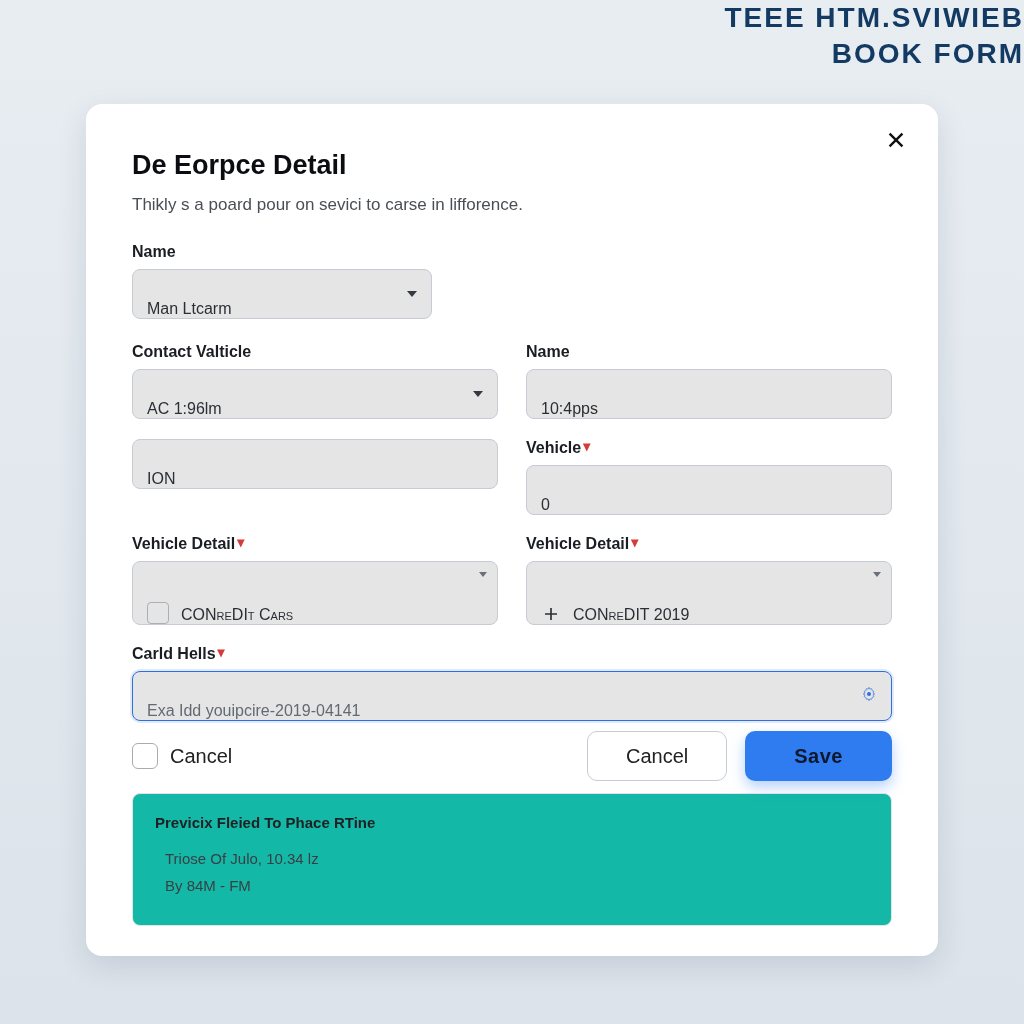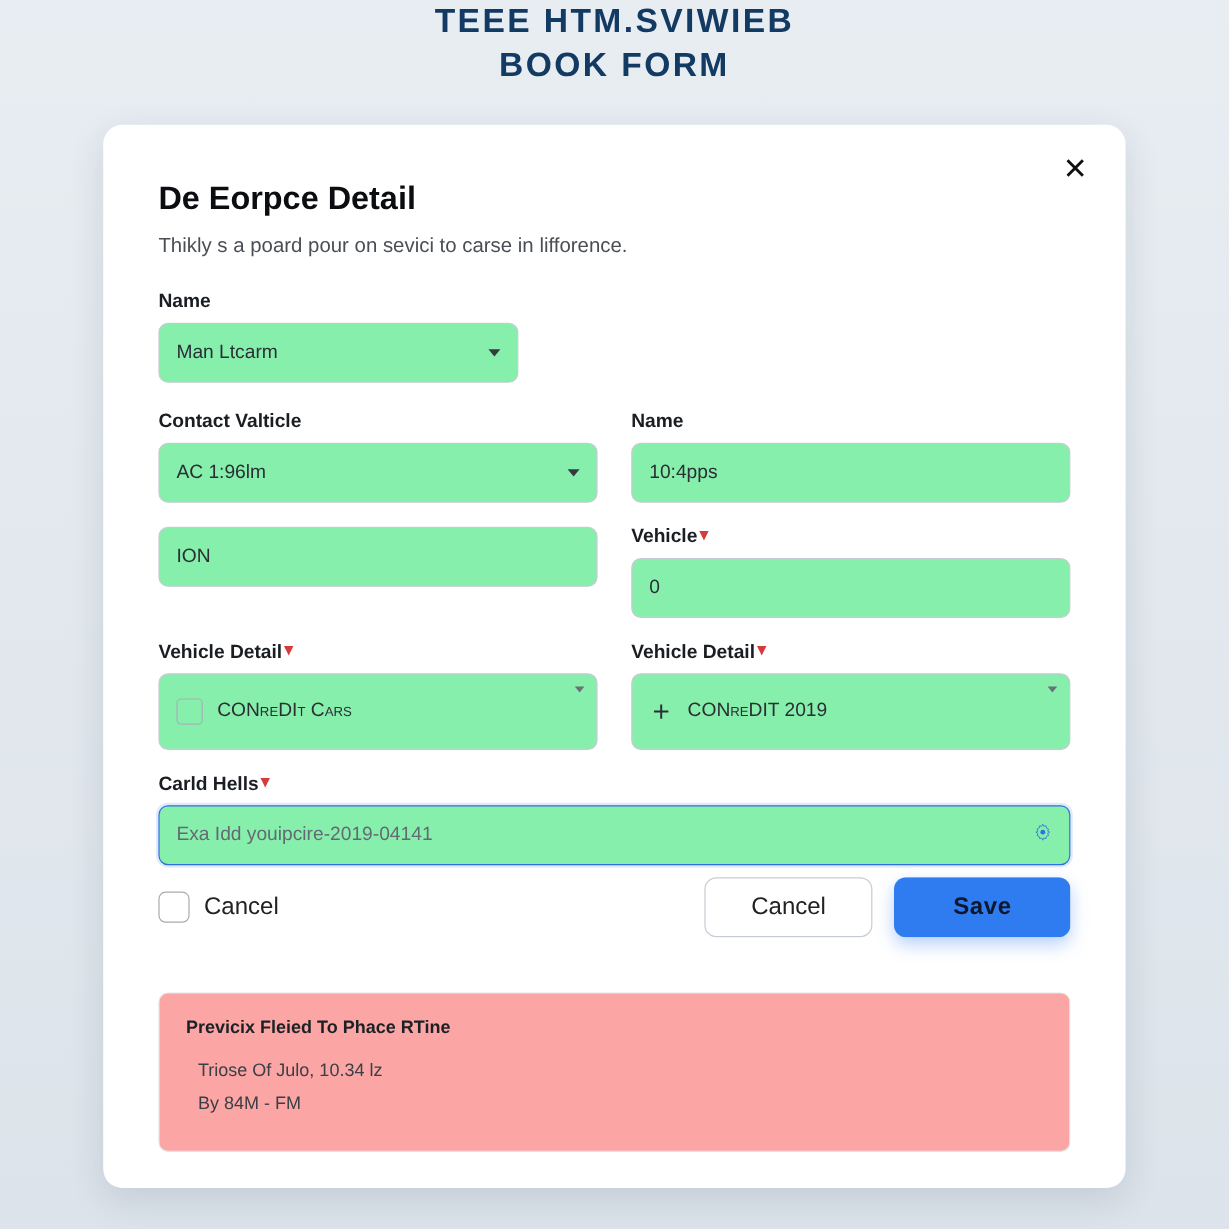--- a/index.html
+++ b/index.html
@@ -3,21 +3,21 @@
 <meta charset="utf-8">
 <style>
   * { box-sizing: border-box; margin: 0; padding: 0; }
   html, body {
     width: 1024px; height: 1024px;
     font-family: -apple-system, BlinkMacSystemFont, "Segoe UI", Arial, sans-serif;
     background: linear-gradient(180deg, #e8edf2 0%, #dce3ea 100%);
     overflow: hidden;
   }
   .page-header {
-    text-align: center;
+    text-align: right;
     padding-top: 2px;
     color: #123a63;
     font-weight: 800;
     letter-spacing: 2px;
   }
   .page-header .line1 { font-size: 28px; }
   .page-header .line2 { font-size: 28px; margin-top: 4px; }
 
   .card {
     position: relative;
@@ -53,22 +53,22 @@
   }
 
   .field {
     width: 100%;
     height: 50px;
     border: 1.5px solid #c6ccd4;
     border-radius: 8px;
     padding: 0 14px;
     font-size: 16px;
     color: #2b2f35;
-    background: #86efac;
-    display: flex; align-items: center;
+    background: #e5e5e5;
+    display: flex; align-items: flex-end;
     position: relative;
   }
   .field.select::after {
     content: "";
     position: absolute; right: 14px; top: 50%;
     width: 0; height: 0;
     border-left: 5px solid transparent;
     border-right: 5px solid transparent;
     border-top: 6px solid #343a40;
     transform: translateY(-50%);
@@ -117,22 +117,22 @@
   .btn-outline {
     background:#fff; border-color:#c6ccd4; color:#222; margin-right:18px;
   }
   .btn-primary {
     background:#2f7bf0; color:#0f172a; font-weight:700; letter-spacing:0.5px;
     box-shadow: 0 6px 14px rgba(47,123,240,0.35);
     padding: 0 48px;
   }
 
   .preview-box {
-    margin-top: 46px;
-    background: #fca5a5;
+    margin-top: 12px;
+    background: #14b8a6;
     border: 1px solid #e1e5ea;
     border-radius: 8px;
     padding: 20px 22px 26px;
   }
   .preview-box .ptitle { font-size:15px; font-weight:700; color:#1d2125; margin-bottom:14px;}
   .preview-box .pline { font-size:15px; color:#3a3f45; line-height:1.8; padding-left:10px;}
 </style>
 </head>
 <body>
 

